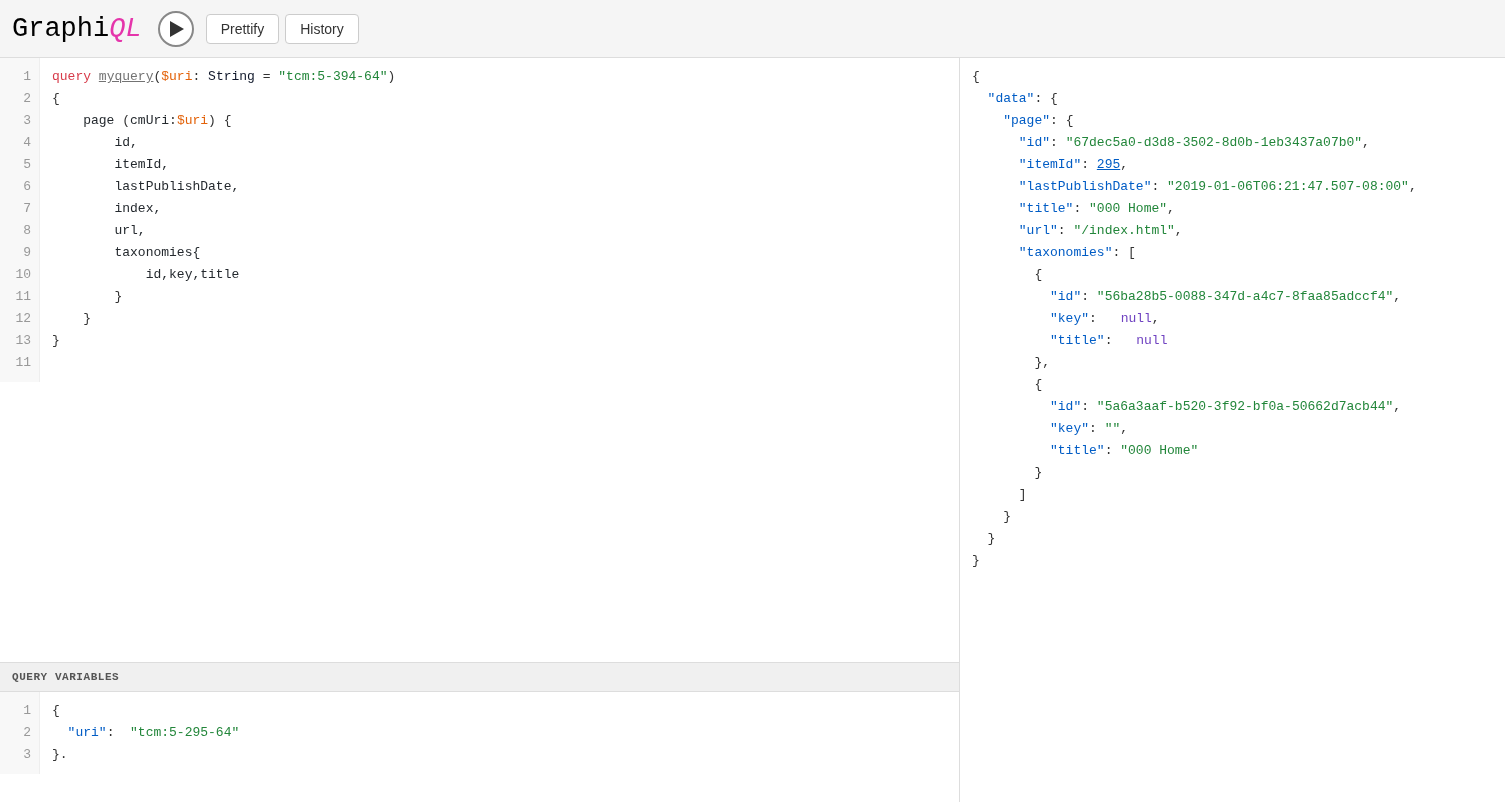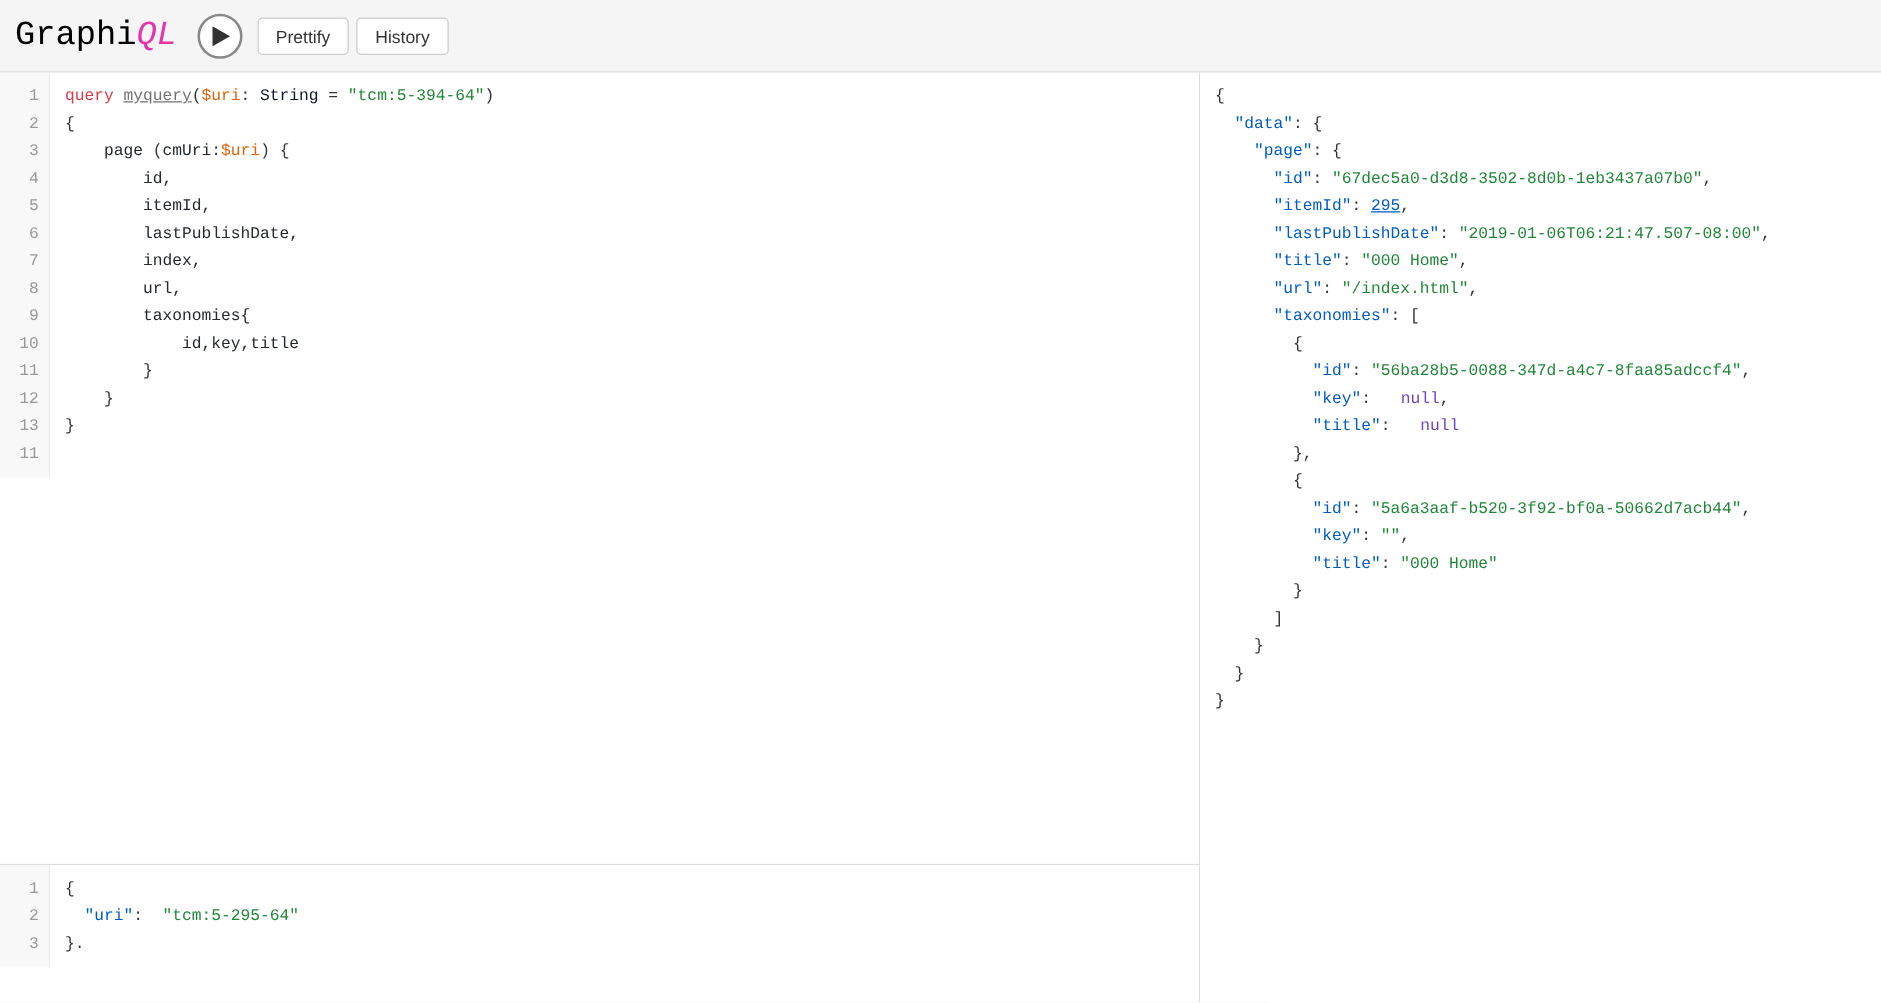--- a/index.html
+++ b/index.html
@@ -114,20 +114,21 @@
         <span class="field">taxonomies{</span>
             <span class="field">id,key,title</span>
         <span class="brace">}</span>
     <span class="brace">}</span>
 <span class="brace">}</span>
 </div>
       </div>
     </div>
 
     <div id="query-variables">
+      <div id="qv-header">QUERY VARIABLES</div>
       <div id="qv-content">
         <div class="code-area">
           <div class="line-numbers">
             <div>1</div>
             <div>2</div>
             <div>3</div>
           </div>
           <div class="code-content"><span class="brace">{</span>
   <span class="r-key">"uri"</span><span class="brace">:  </span><span class="str-val">"tcm:5-295-64"</span>
 <span class="brace">}.</span>

